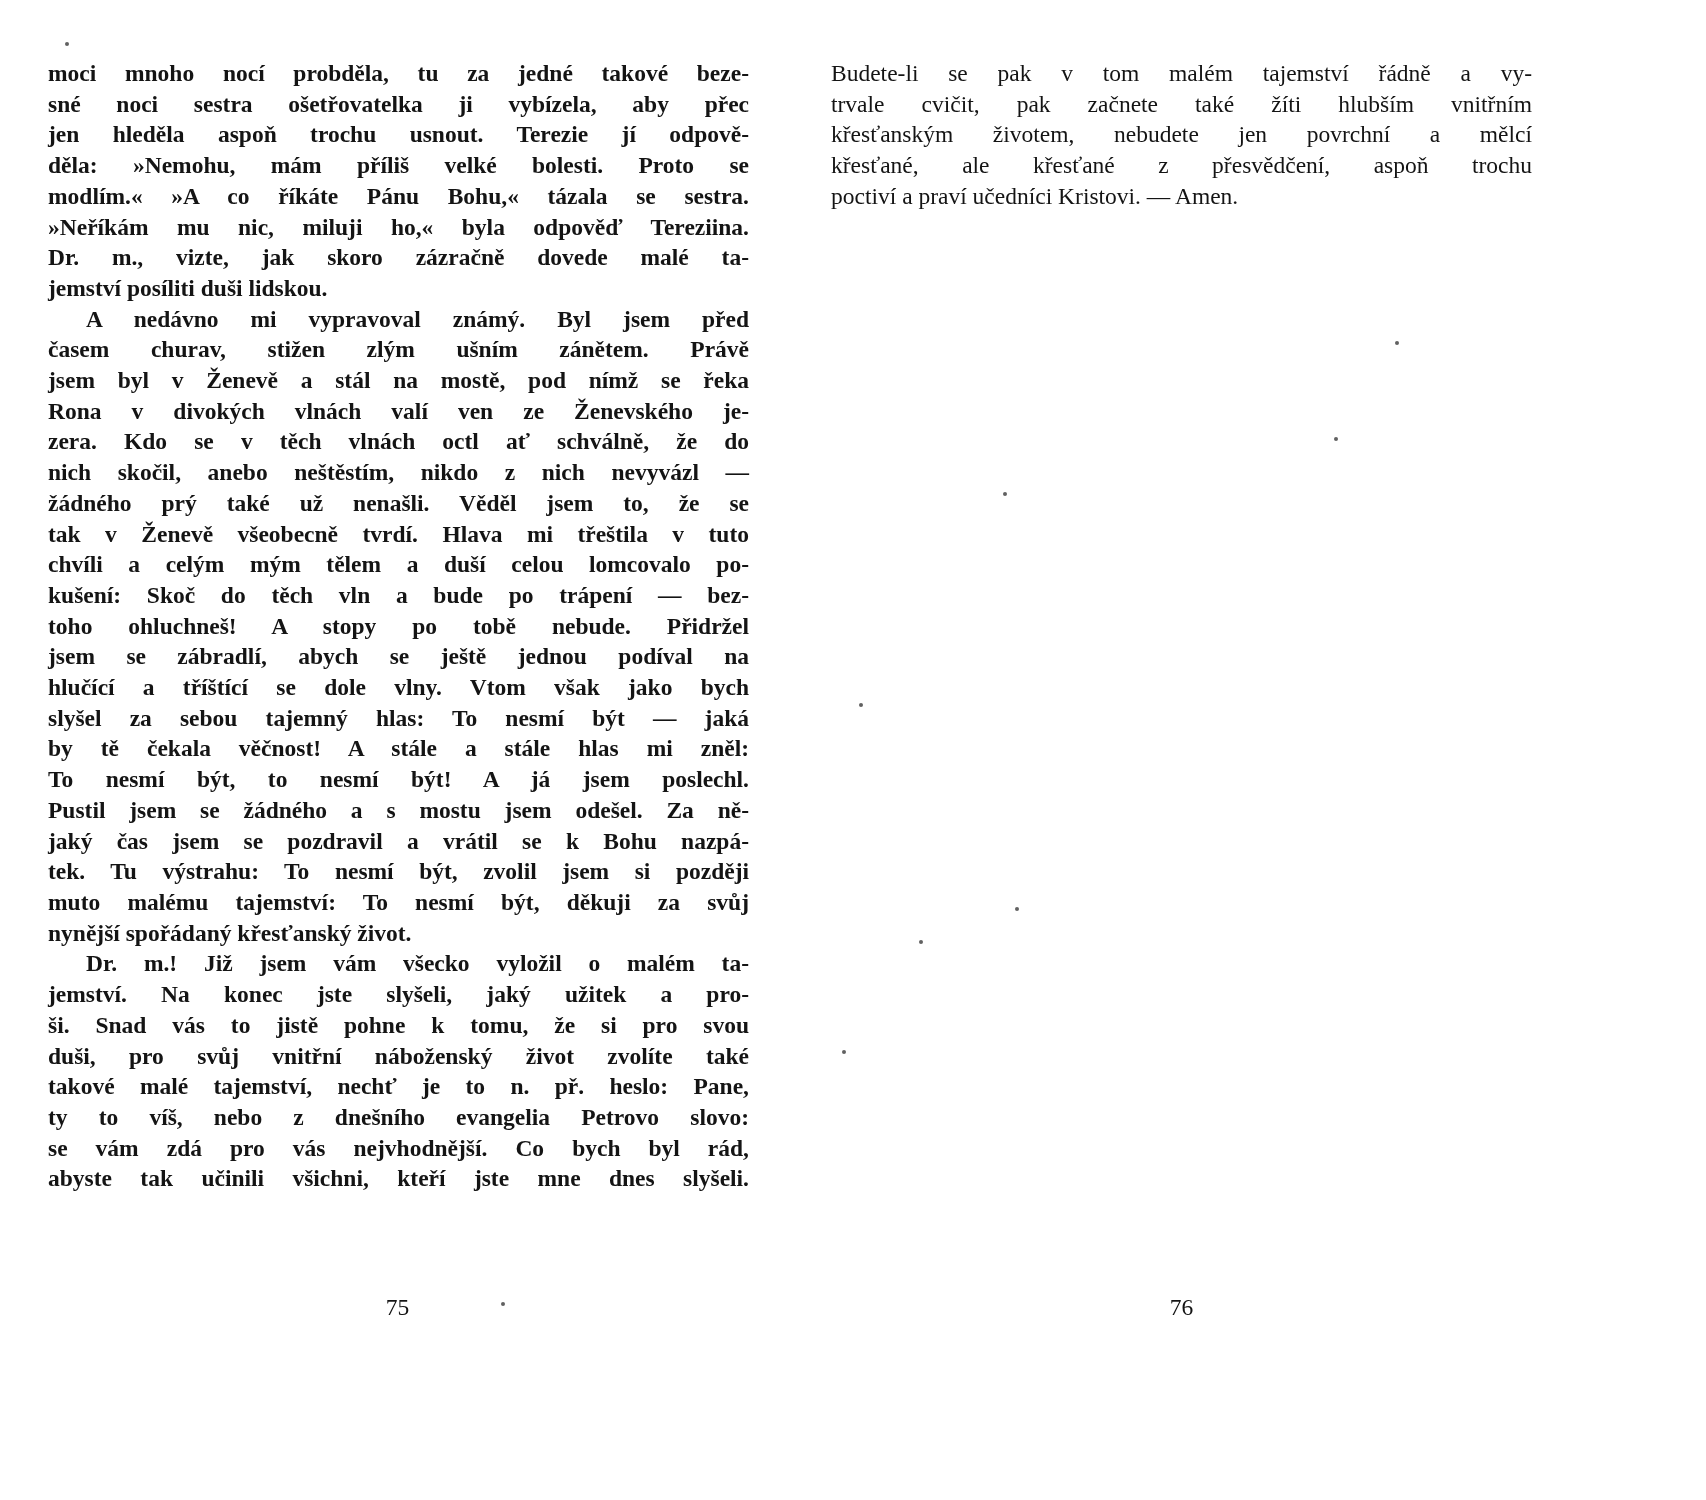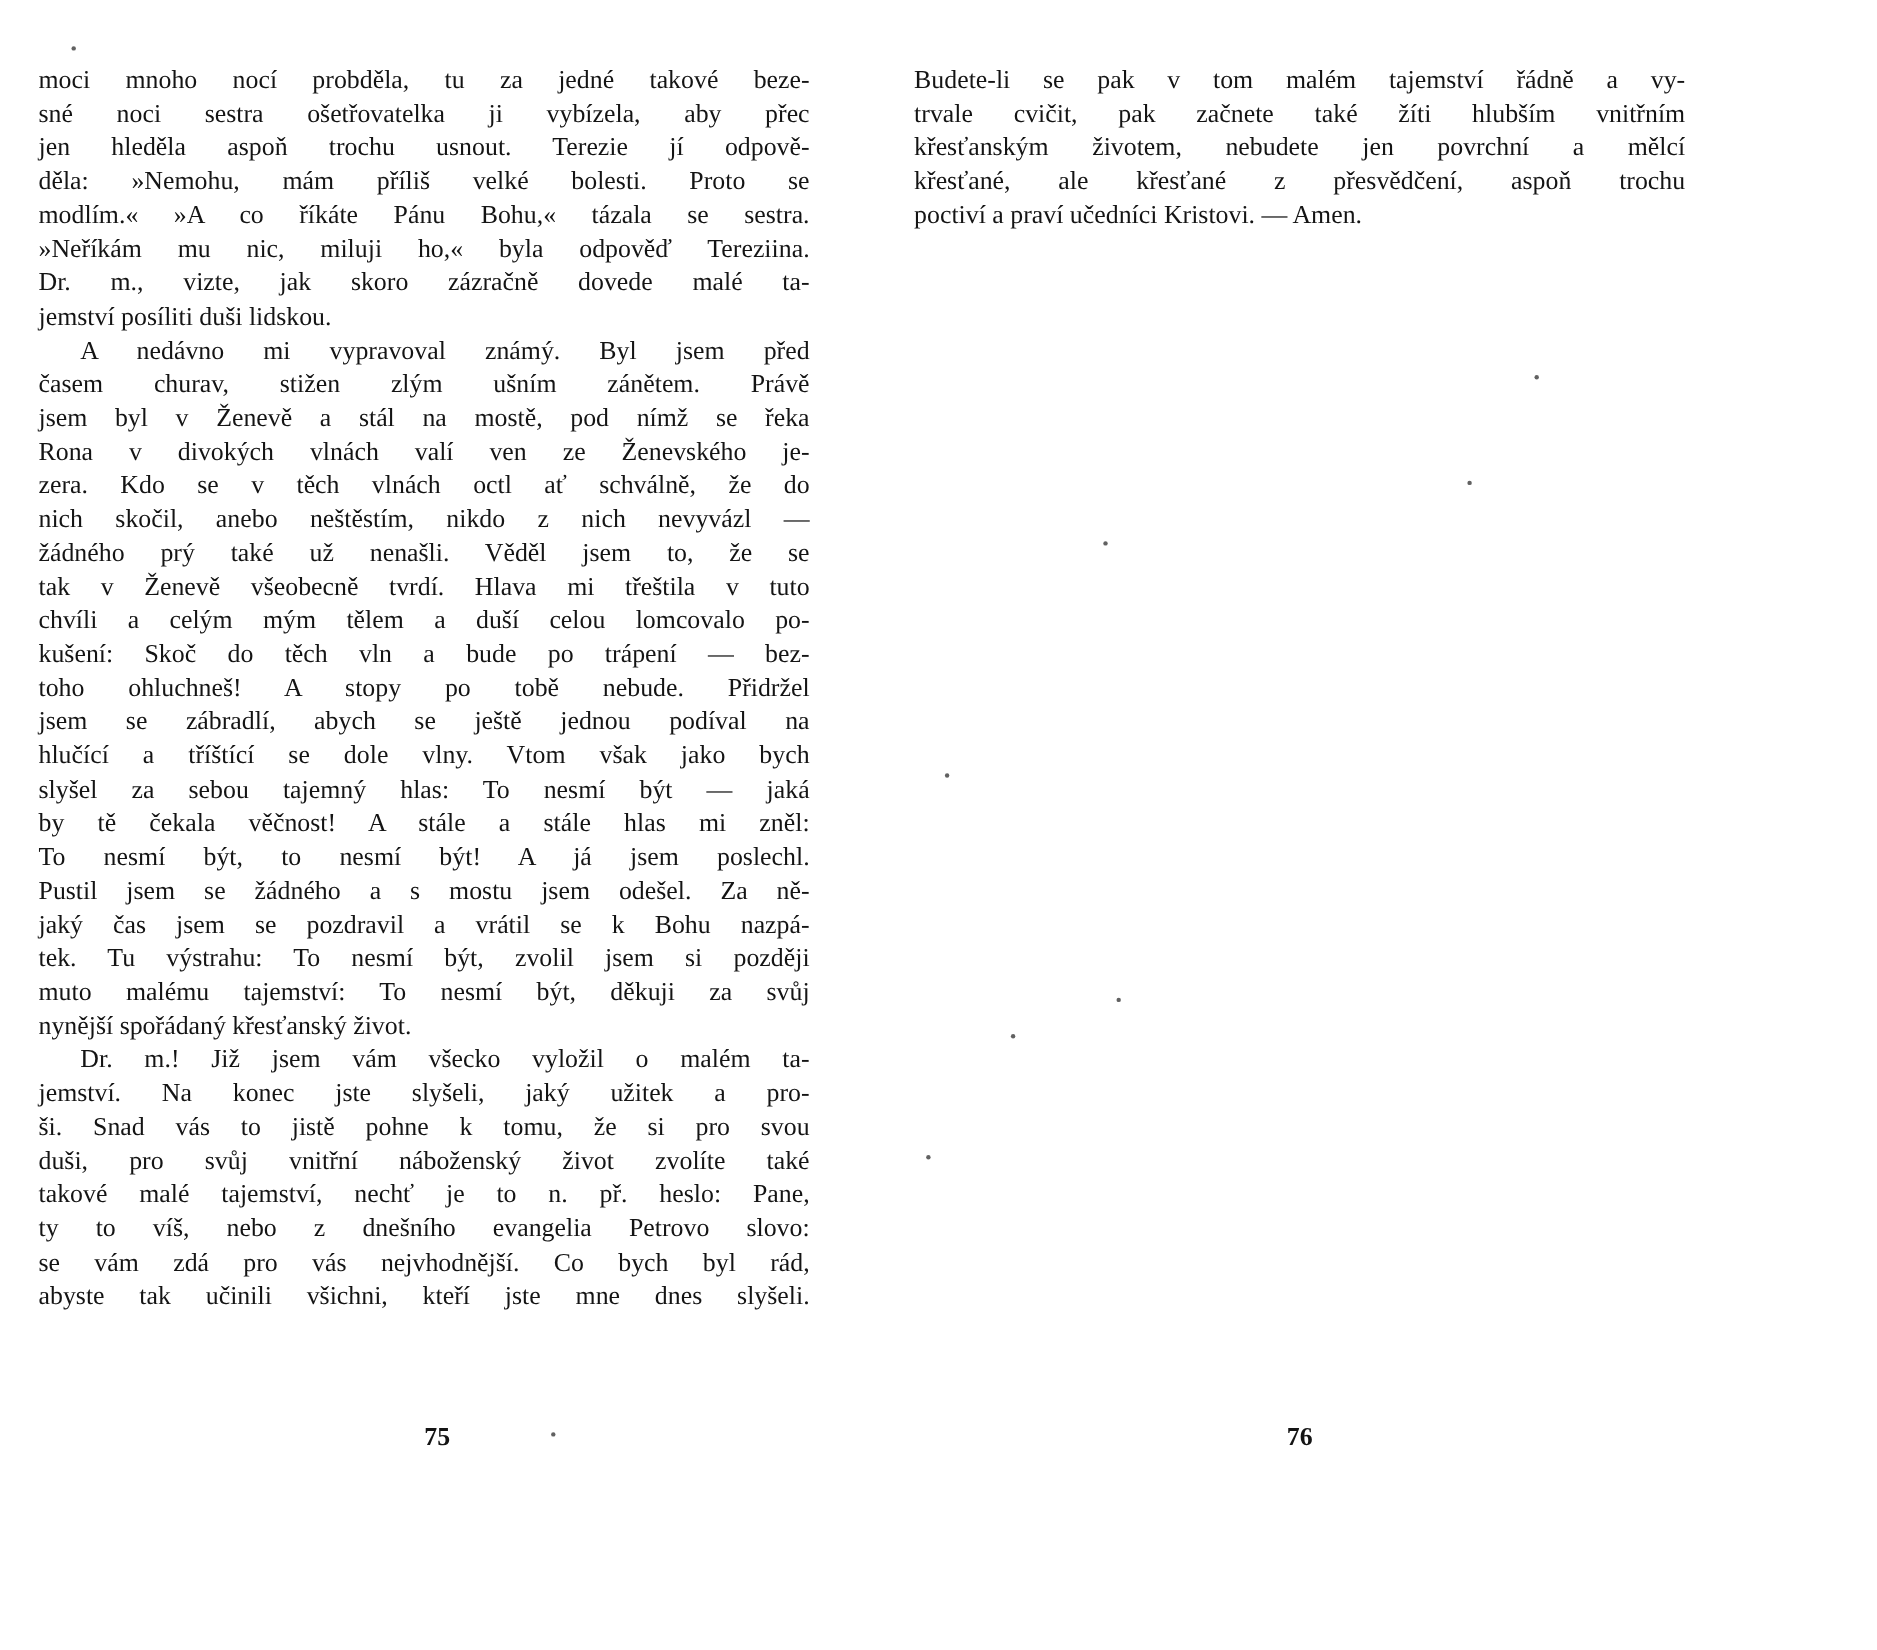--- a/index.html
+++ b/index.html
@@ -16,21 +16,21 @@
     font-family: "Liberation Serif", "DejaVu Serif", serif;
     color: #141414;
   }
   .text-col {
     position: absolute;
     top: 58px;
     width: 701px;
     font-size: 23.5px;
     line-height: 30.7px;
   }
-  .col-left  { left: 35px; }
+  .col-left  { left: 48px; font-weight: bold; }
   .col-right { left: 831px; }
   .para { margin: 0; }
   .para .line {
     text-align: justify;
     text-align-last: justify;
     white-space: normal;
   }
   .para .line.last {
     text-align-last: left;
   }
@@ -38,21 +38,20 @@
     text-indent: 38px;
   }
   .page-number {
     position: absolute;
     top: 1292px;
     width: 701px;
     text-align: center;
     font-size: 23.5px;
     line-height: 30px;
     color: #141414;
-    font-weight: bold;
   }
   .pn-left  { left: 47px; }
   .pn-right { left: 831px; }
   .artifact {
     position: absolute;
     width: 4px;
     height: 4px;
     border-radius: 50%;
     background: #3a3a3a;
     opacity: 0.8;

